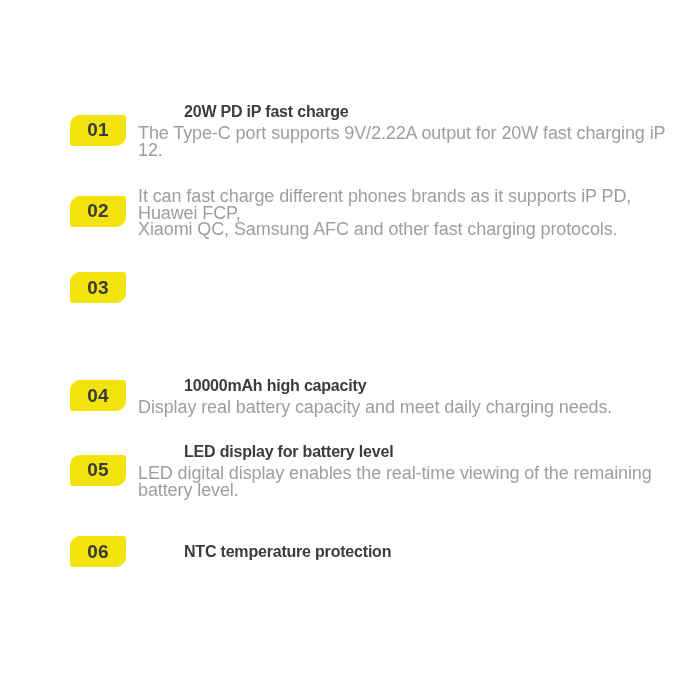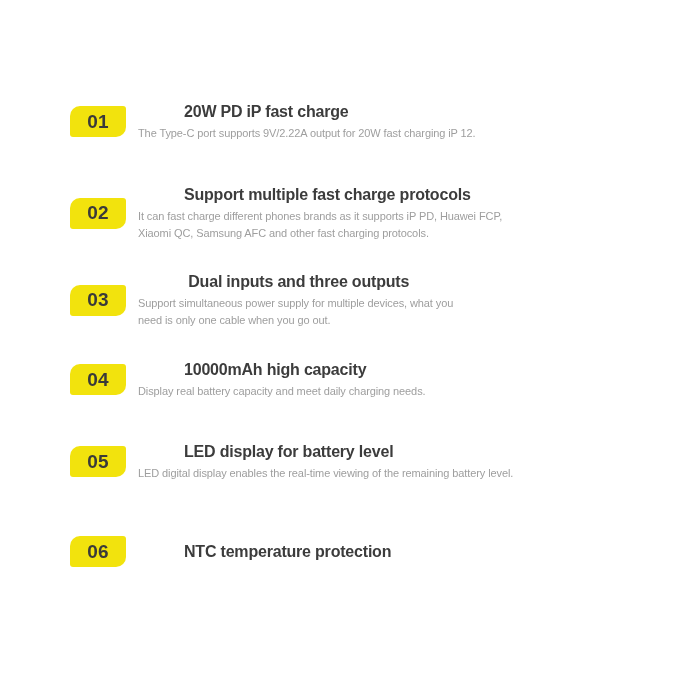--- a/index.html
+++ b/index.html
@@ -26,21 +26,21 @@
     position: absolute;
     left: 70px;
     width: 608px;
     display: flex;
     align-items: center;
     gap: 12px;
   }
   .fi1 { top: 102px; }
   .fi2 { top: 185px; }
   .fi3 { top: 272px; }
-  .fi4 { top: 360px; }
+  .fi4 { top: 376px; }
   .fi5 { top: 442px; }
   .fi6 { top: 536px; }
   .badge {
     flex-shrink: 0;
     width: 56px;
     height: 31px;
     background: var(--accent);
     border-radius: 10px 3px 10px 3px;
     display: flex;
     align-items: center;
@@ -56,21 +56,21 @@
   .title {
     font-size: 16px;
     font-weight: bold;
     color: var(--title);
     line-height: 20px;
     letter-spacing: -0.2px;
     white-space: pre-wrap;
     margin-left: 46px;
   }
   .desc {
-    font-size: 11px;
+    font-size: 18px;
     color: var(--desc);
     line-height: 16.5px;
     letter-spacing: -0.1px;
     margin-top: 3px;
     white-space: pre-line;
   }
 </style>
 </head>
 <body>
 
@@ -84,34 +84,28 @@
       <div class="title">20W PD iP fast charge</div>
       <div class="desc">The Type-C port supports 9V/2.22A output for 20W fast charging iP 12.</div>
     </div>
   </div>
 
   <div class="feature-item fi2">
     <div class="badge">
       <span>02</span>
     </div>
     <div class="texts">
-      <div class="title">Support multiple fast charge protocols</div>
       <div class="desc">It can fast charge different phones brands as it supports iP PD, Huawei FCP,
 Xiaomi QC, Samsung AFC and other fast charging protocols.</div>
     </div>
   </div>
 
   <div class="feature-item fi3">
     <div class="badge">
       <span>03</span>
-    </div>
-    <div class="texts">
-      <div class="title"> Dual inputs and three outputs</div>
-      <div class="desc">Support simultaneous power supply for multiple devices, what you
-need is only one cable when you go out.</div>
     </div>
   </div>
 
   <div class="feature-item fi4">
     <div class="badge">
       <span>04</span>
     </div>
     <div class="texts">
       <div class="title">10000mAh high capacity</div>
       <div class="desc">Display real battery capacity and meet daily charging needs.</div>

